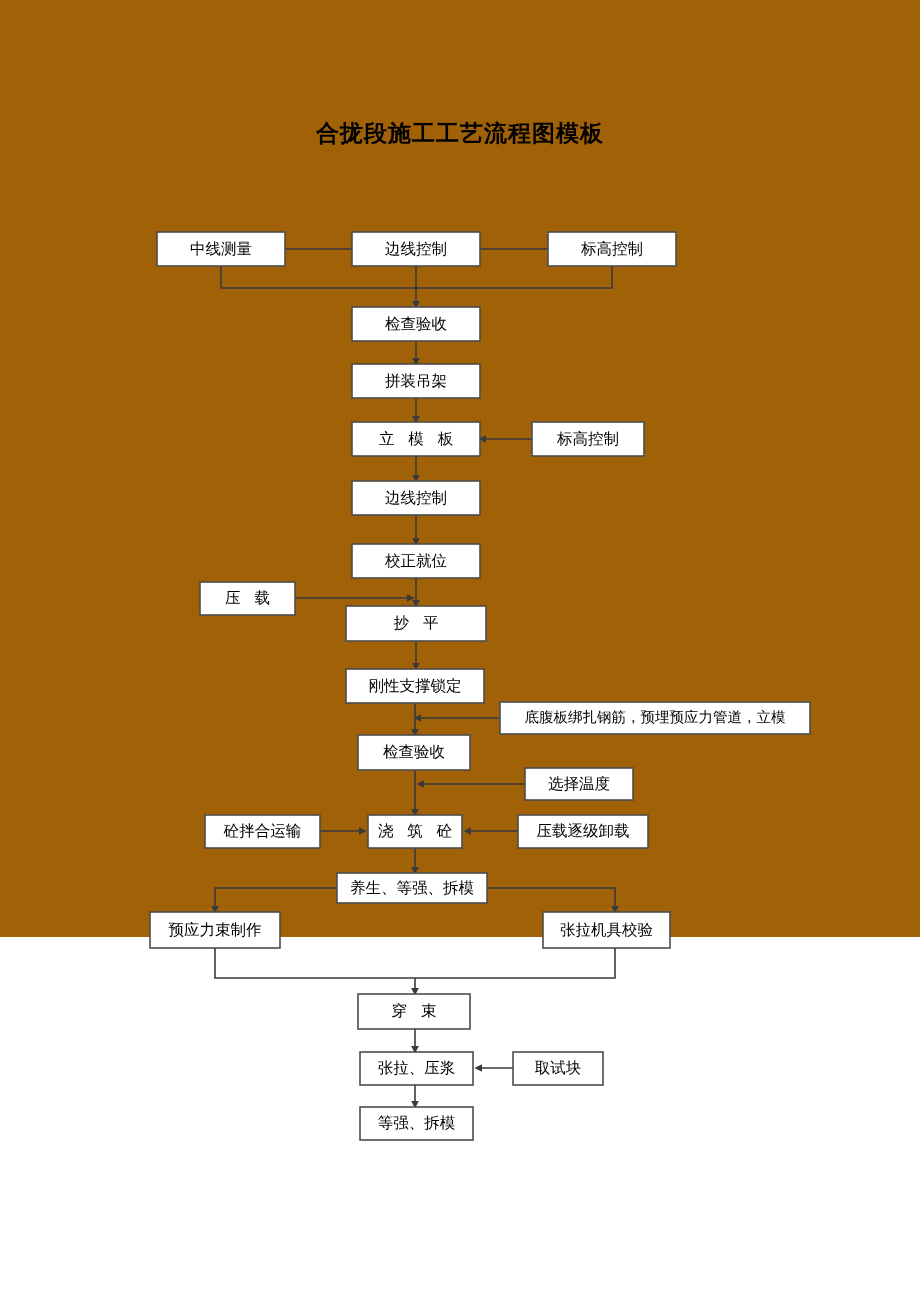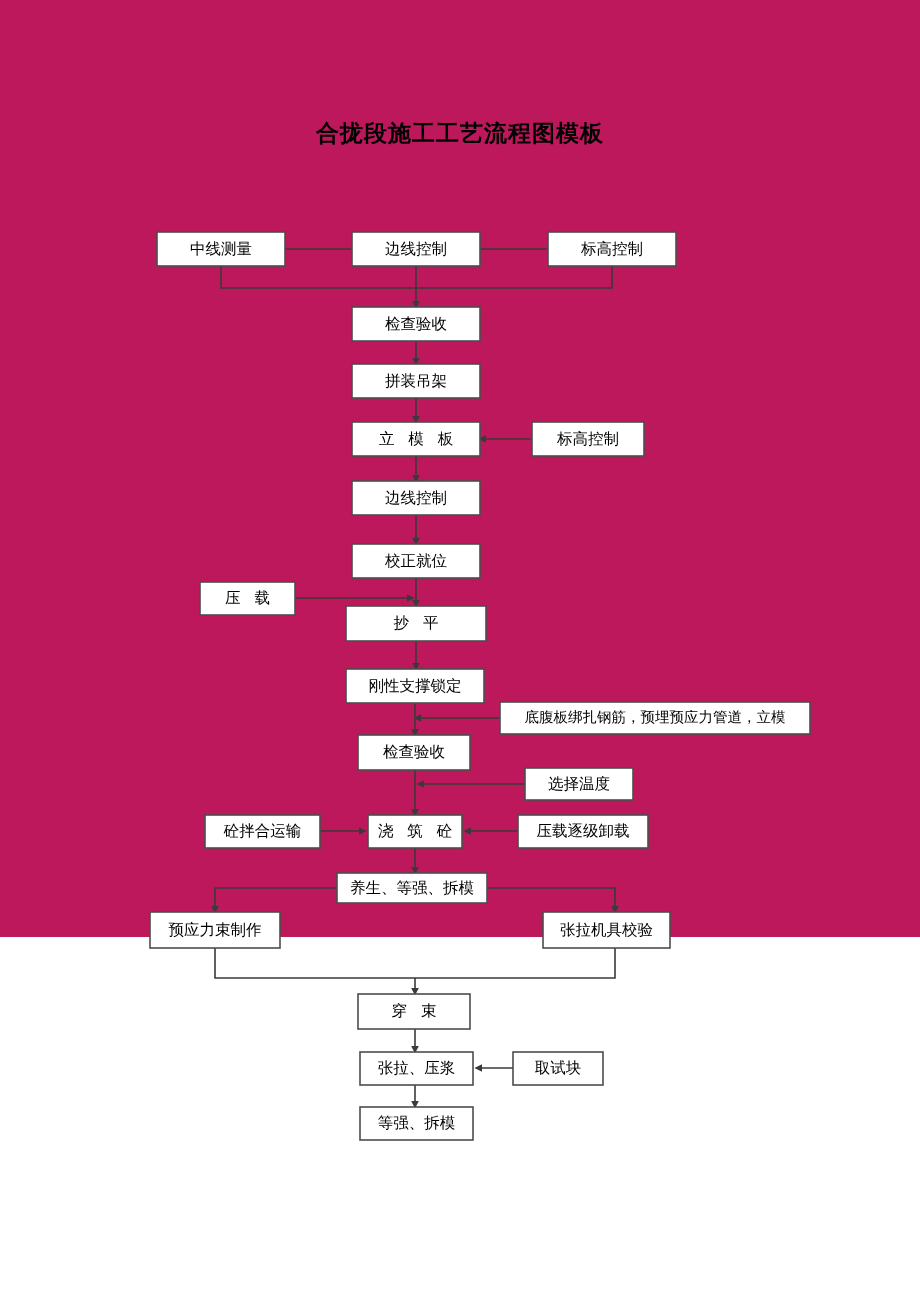--- a/index.html
+++ b/index.html
@@ -11,21 +11,21 @@
     width: 920px;
     height: 1301px;
     font-family: "Liberation Serif", "DejaVu Serif", serif;
     position: relative;
     overflow: hidden;
   }
   #page {
     position: relative;
     width: 920px;
     height: 937px;
-    background: #be185d;
+    background: #a16207;
   }
   #doc-title {
     position: absolute;
     left: 0;
     top: 118px;
     width: 920px;
     text-align: center;
     font-size: 23px;
     font-weight: bold;
     letter-spacing: 1px;

